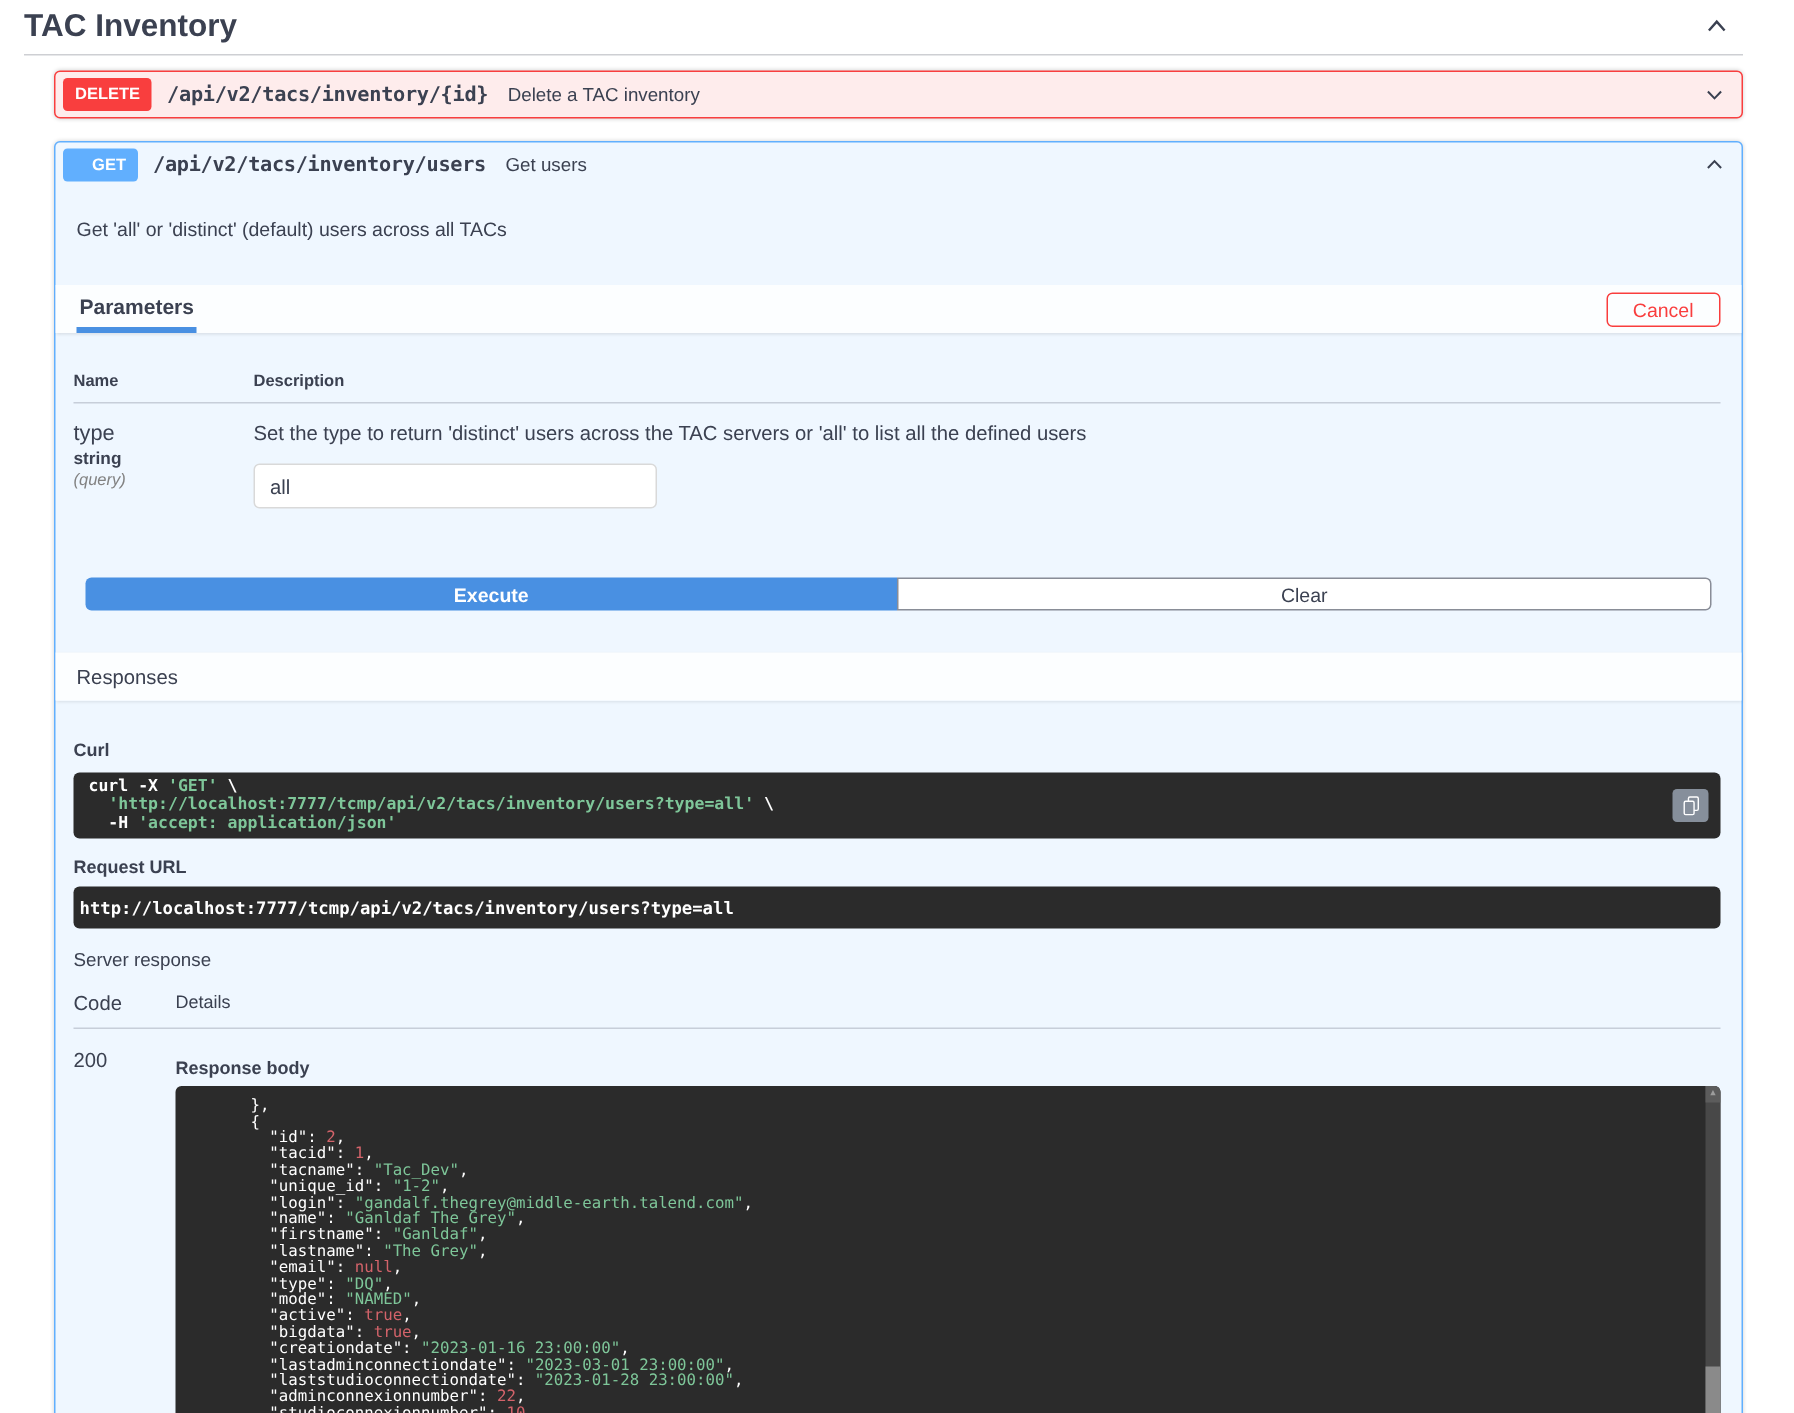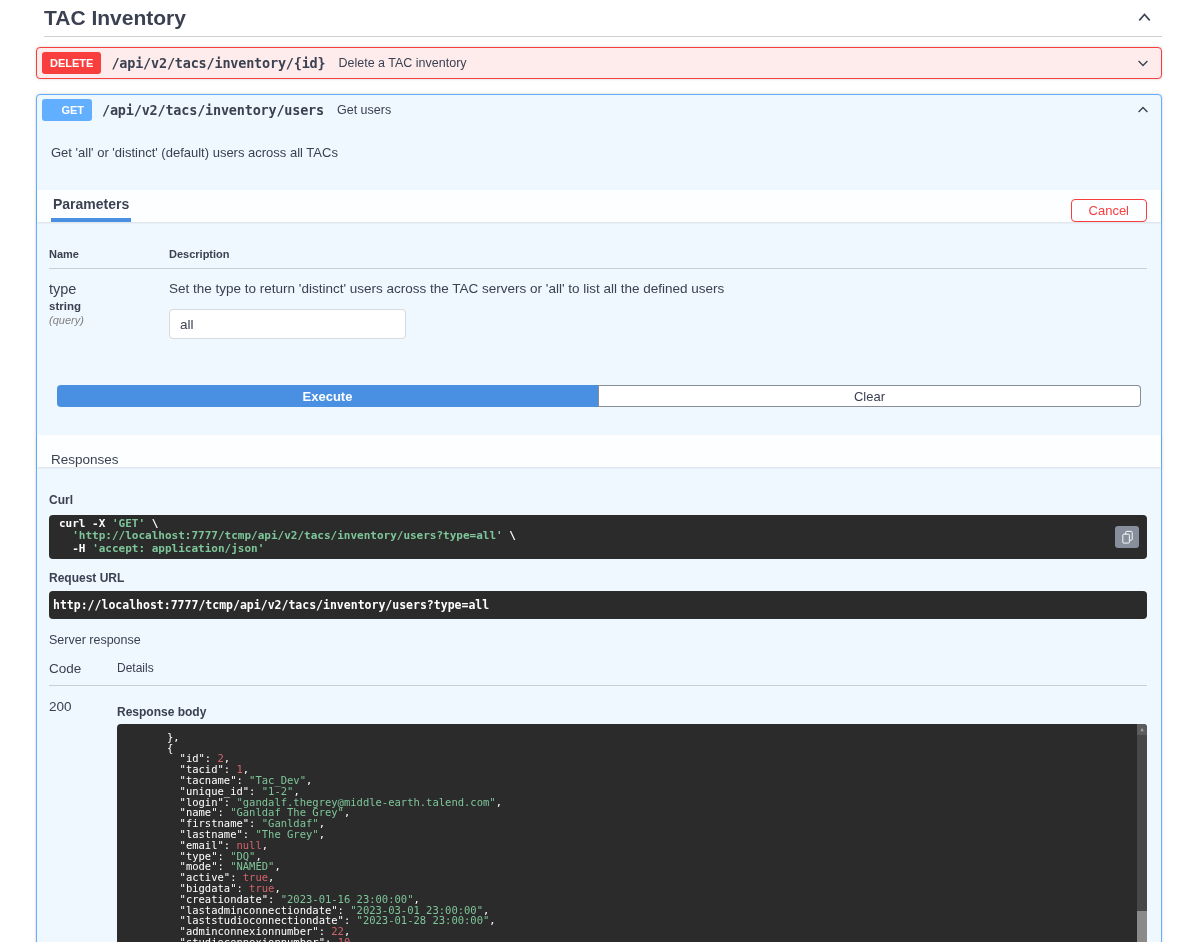--- a/index.html
+++ b/index.html
@@ -6,57 +6,57 @@
   html,body { background:#fff; }
   body {
     width:1196px; height:942px; overflow:hidden; position:relative;
     font-family:"Liberation Sans", sans-serif; color:var(--text,#3b4151);
   }
   svg { display:block; }
   button { font-family:"Liberation Sans", sans-serif; }
 
   
   .tag-header { display:flex; align-items:flex-start; justify-content:space-between;
-    margin:0 34px 0 44px; padding:6px 6px 6px 0; border-bottom:1px solid rgba(59,65,81,.25); }
+    margin:0 34px 0 16px; padding:6px 6px 6px 0; border-bottom:1px solid rgba(59,65,81,.25); }
   .tag-title { font-size:21px; font-weight:700; }
   .chevron-btn { background:none; border:none; cursor:pointer; padding:2px; }
 
   
   .opblock { border-radius:4px; margin:0 34px 0 36px; box-shadow:0 0 3px rgba(0,0,0,.19); }
   .opblock-delete { margin-top:10px; border:1px solid var(--delete,#f93e3e); background:#feecec; }
   .opblock-get { margin-top:15px; border:1px solid var(--get,#61affe); background:#eff7ff; }
   .opblock-summary { display:flex; align-items:center; padding:4px 10px 4px 5px; cursor:pointer; }
   .method-badge { min-width:50px; text-align:right; padding:5px 8px; border-radius:3px;
     color:#fff; font-size:11px; font-weight:700; }
   .badge-delete { background:var(--delete,#f93e3e); }
   .badge-get { background:var(--get,#61affe); }
   .endpoint-path { margin-left:10px; font-family:"DejaVu Sans Mono", monospace;
     font-weight:700; font-size:13.5px; letter-spacing:-.2px; }
   .endpoint-summary { margin-left:13px; font-size:12.5px; flex:1; }
 
   
   .op-description { padding:20px 14px 30px; font-size:13px; }
-  .section-header { display:flex; align-items:flex-end; justify-content:space-between;
+  .section-header { display:flex; align-items:center; justify-content:space-between;
     height:32px; padding:0 14px; background:rgba(255,255,255,.8); box-shadow:0 1px 2px rgba(0,0,0,.1); }
   .tab-item { height:100%; display:flex; align-items:center; padding:0 2px;
     border-bottom:4px solid var(--execute_button,#4990e2); font-size:14px; font-weight:600; cursor:pointer; }
   .cancel-btn { background:transparent; border:1px solid var(--delete,#f93e3e);
     color:var(--delete,#f93e3e); border-radius:4px; font-size:13px; padding:3px 17px; cursor:pointer; }
 
   .params-table { margin:0 14px 0 12px; }
   .params-thead { display:flex; padding:26px 0 8px; border-bottom:1px solid rgba(59,65,81,.22);
     font-size:11px; font-weight:700; }
   .col-name { width:76px; }
   .col-desc { flex:1;padding-left:44px; }
   .param-row { display:flex; padding:12px 0 46px; }
   .param-name { font-size:14.5px; }
   .param-type { font-size:11.5px; font-weight:700; margin-top:3px; }
   .param-in { font-size:11px; font-style:italic; color:#828282; margin-top:2px; }
   .param-desc { font-size:13.5px; }
-  .param-input { margin-top:13px; width:237px; height:30px; border:1px solid #d9d9d9;
+  .param-input { margin-top:13px; width:269px; height:30px; border:1px solid #d9d9d9;
     border-radius:4px; padding:0 10px; font-size:13.5px; color:#3b4151; background:#fff; display:block; }
 
   .execute-row { display:flex; padding:0 20px 28px; }
   .execute-btn { flex:1; height:22px; background:var(--execute_button,#4990e2); color:#fff;
     border:none; border-radius:4px 0 0 4px; font-size:13px; font-weight:700; cursor:pointer; }
   .clear-btn { flex:1; height:22px; background:#fff; color:#3b4151;
     border:1px solid rgba(59,65,81,.6); border-radius:0 4px 4px 0; font-size:13px; cursor:pointer; }
 
   .responses-title { font-size:13.5px; font-weight:400; }
 

